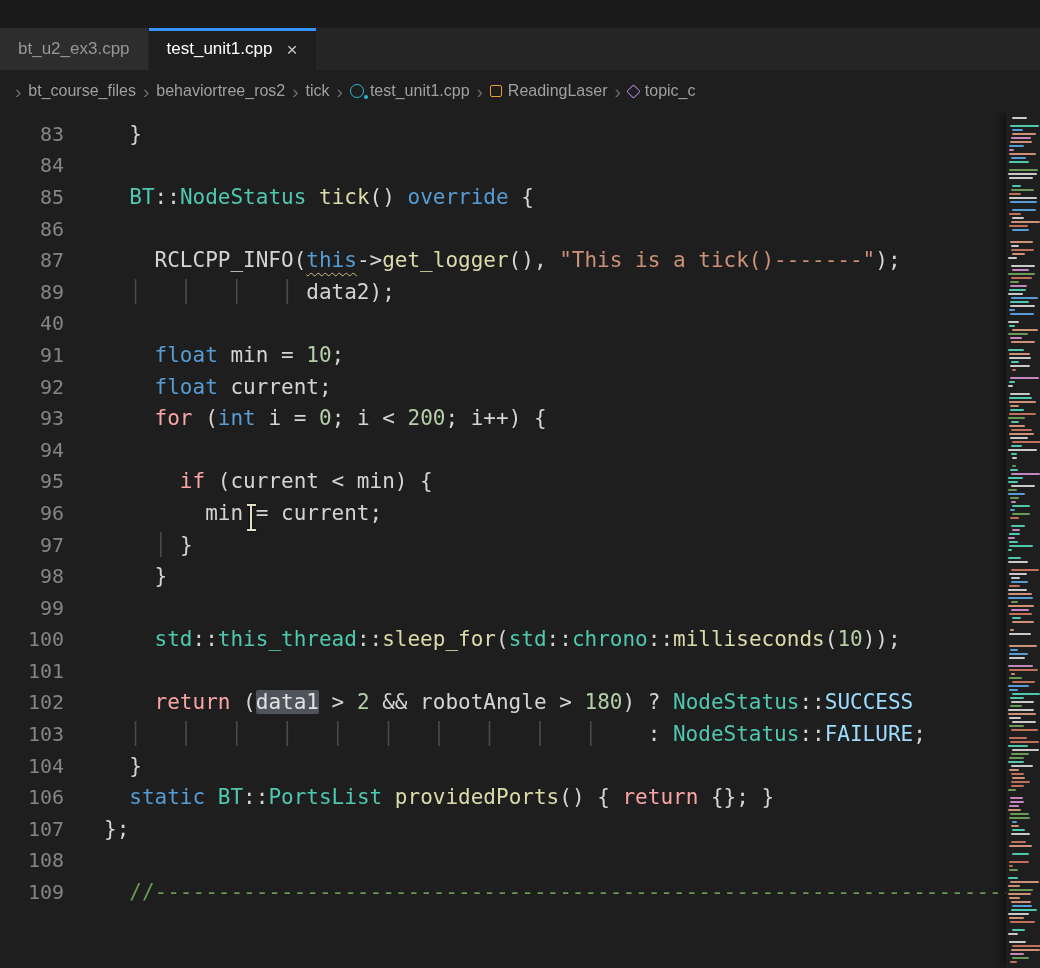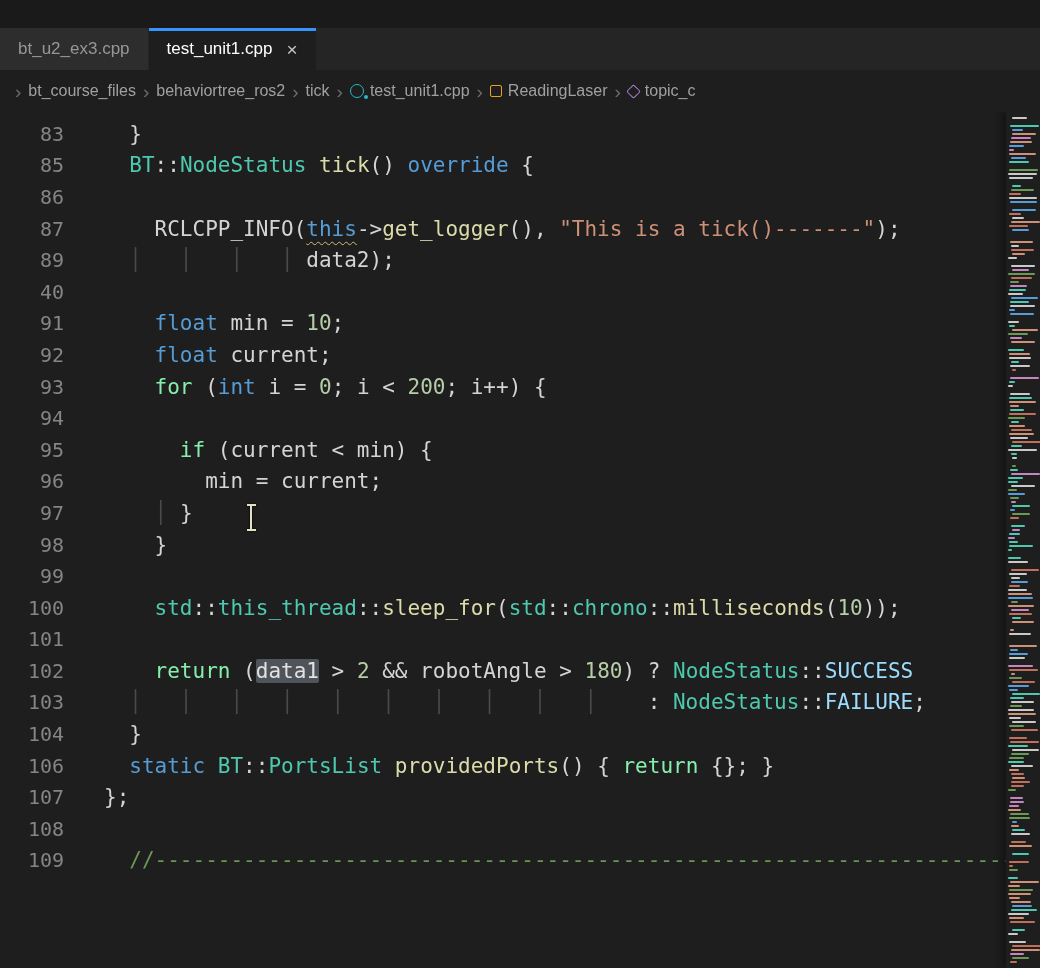--- a/index.html
+++ b/index.html
@@ -25,21 +25,21 @@
   .ic-class{width:10px;height:10px;border:1.7px solid #ee9d28;border-radius:2px;}
   .ic-symbol{width:9px;height:9px;border:1.7px solid #b180d7;border-radius:2px;transform:rotate(45deg) scale(.95);}
   
   .editor{position:absolute;top:112px;left:0;right:0;bottom:0;overflow:hidden;background:#1e1e1e;}
   #code{padding-top:6px;}
   .line{display:flex;height:31.6px;align-items:center;white-space:pre;}
   .ln{width:64px;text-align:right;color:#858585;font-size:20px;flex:none;}
   .lt{margin-left:40px;font-size:21px;flex:none;}
   .tk-pl{color:#d4d4d4}
   .tk-kw{color:#569cd6}
-  .tk-ctrl{color:#86efac}
+  .tk-ctrl{color:#fca5a5}
   .tk-type{color:#4ec9b0}
   .tk-fn{color:#dcdcaa}
   .tk-str{color:#ce9178}
   .tk-num{color:#b5cea8}
   .tk-com{color:#6a9955}
   .tk-var{color:#9cdcfe}
   .tk-guide{color:#4a4a4a}
   .tk-hl{color:#e2e2e2;background:rgba(120,128,140,.55);border-radius:2px;}
   .tk-thisw{color:#569cd6;text-decoration:underline wavy #d7ba7d;text-decoration-thickness:1px;text-underline-offset:5px;}
   
@@ -92,20 +92,21 @@
       </span>
       <span class="bc-sep">›</span>
       <span class="bc-item">
         <span class="bc-ic ic-symbol"></span>
         <span class="bc-label">topic_c</span>
       </span>
     </div>
   <div class="editor">
     <div id="code">
         <div class="line"><span class="ln">83</span><span class="lt"><span class="tk-pl">  }</span></span></div>
+        <div class="line"><span class="ln">84</span><span class="lt"></span></div>
         <div class="line"><span class="ln">85</span><span class="lt"><span class="tk-pl">  </span><span class="tk-type">BT</span><span class="tk-pl">::</span><span class="tk-type">NodeStatus</span><span class="tk-pl"> </span><span class="tk-fn">tick</span><span class="tk-pl">() </span><span class="tk-kw">override</span><span class="tk-pl"> {</span></span></div>
         <div class="line"><span class="ln">86</span><span class="lt"></span></div>
         <div class="line"><span class="ln">87</span><span class="lt"><span class="tk-pl">    RCLCPP_INFO(</span><span class="tk-thisw">this</span><span class="tk-pl">-&gt;</span><span class="tk-fn">get_logger</span><span class="tk-pl">(), </span><span class="tk-str">"This is a tick()-------"</span><span class="tk-pl">);</span></span></div>
         <div class="line"><span class="ln">89</span><span class="lt"><span class="tk-guide">  │   │   │   │ </span><span class="tk-pl">data2);</span></span></div>
         <div class="line"><span class="ln">40</span><span class="lt"></span></div>
         <div class="line"><span class="ln">91</span><span class="lt"><span class="tk-pl">    </span><span class="tk-kw">float</span><span class="tk-pl"> min = </span><span class="tk-num">10</span><span class="tk-pl">;</span></span></div>
         <div class="line"><span class="ln">92</span><span class="lt"><span class="tk-pl">    </span><span class="tk-kw">float</span><span class="tk-pl"> current;</span></span></div>
         <div class="line"><span class="ln">93</span><span class="lt"><span class="tk-pl">    </span><span class="tk-ctrl">for</span><span class="tk-pl"> (</span><span class="tk-kw">int</span><span class="tk-pl"> i = </span><span class="tk-num">0</span><span class="tk-pl">; i &lt; </span><span class="tk-num">200</span><span class="tk-pl">; i++) {</span></span></div>
         <div class="line"><span class="ln">94</span></div>
         <div class="line"><span class="ln">95</span><span class="lt"><span class="tk-pl">      </span><span class="tk-ctrl">if</span><span class="tk-pl"> (current &lt; min) {</span></span></div>

